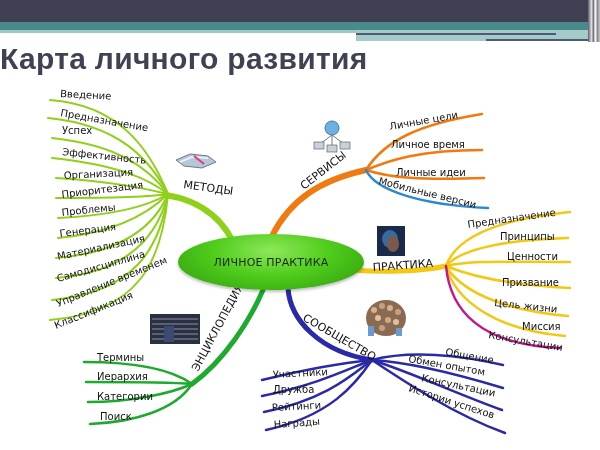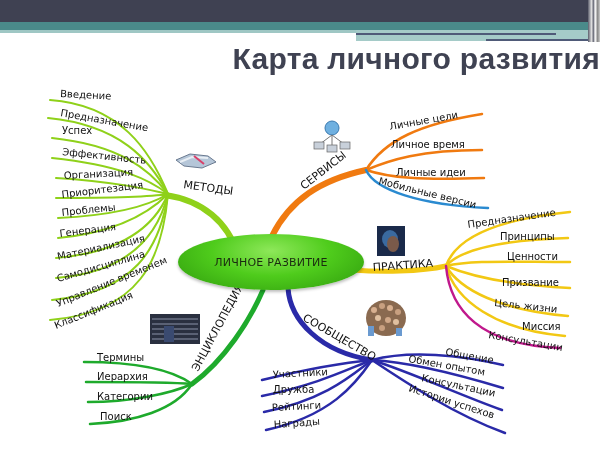--- a/index.html
+++ b/index.html
@@ -6,21 +6,21 @@
     html, body { width: 600px; height: 450px; overflow: hidden; background: #ffffff; }
     body { position: relative; font-family: "Liberation Sans", sans-serif; }
     .topbar { position: absolute; left: 0; top: 0; width: 600px; height: 22px; background: #3f4152; }
     .teal1 { position: absolute; left: 0; top: 22px; width: 600px; height: 8px; background: #4a8a8a; }
     .teal2 { position: absolute; left: 0; top: 30px; width: 356px; height: 3px; background: #9fc7c4; }
     .teal3 { position: absolute; left: 356px; top: 30px; width: 244px; height: 11px; background: #a5cbc8; }
     .line1 { position: absolute; left: 356px; top: 33px; width: 200px; height: 2px; background: #4f5a78; }
     .line2 { position: absolute; left: 486px; top: 39px; width: 106px; height: 2px; background: #4f5a78; }
     .edge { position: absolute; left: 588px; top: 0; width: 12px; height: 42px;
       background: linear-gradient(to right, #5a5c6a, #e0e0e0 30%, #6b6d7a 45%, #fff 60%, #888 80%, #ccc); }
-    .title { position: absolute; left: 0; top: 42px; width: 600px; text-align: right;
+    .title { position: absolute; left: 0; top: 42px; width: 600px; text-align: left;
       font-size: 30px; font-weight: bold; color: #3f4252; letter-spacing: 0.3px; }
     svg.map { position: absolute; left: 0; top: 0; }
     .lbl { font-family: "DejaVu Sans", sans-serif; font-size: 10px; fill: #111; }
     .branch { font-family: "DejaVu Sans", sans-serif; font-size: 11px; fill: #111; }
     .center { position: absolute; left: 178px; top: 234px; width: 186px; height: 56px; border-radius: 50%;
       background: radial-gradient(ellipse at 50% 30%, #8ee85a 0%, #4fcc1c 45%, #2e9a0c 100%);
       box-shadow: 0 2px 3px rgba(0,0,0,0.25);
       display: flex; align-items: center; justify-content: center; }
     .center span { font-family: "DejaVu Sans", sans-serif; font-size: 11px; color: #1a2a10; letter-spacing: 0.2px; }
   </style>
@@ -172,14 +172,14 @@
     <line x1="2" y1="5" x2="48" y2="5" stroke="#8a92a8" stroke-width="1"></line>
     <line x1="2" y1="10" x2="48" y2="10" stroke="#8a92a8" stroke-width="1"></line>
     <line x1="2" y1="15" x2="48" y2="15" stroke="#8a92a8" stroke-width="1"></line>
     <line x1="2" y1="20" x2="48" y2="20" stroke="#8a92a8" stroke-width="1"></line>
     <line x1="2" y1="25" x2="48" y2="25" stroke="#8a92a8" stroke-width="1"></line>
     <rect x="14" y="12" width="10" height="16" fill="#3a4a70"></rect>
   </g>
 </svg>
 
 <div class="center">
-  <span>ЛИЧНОЕ РАЗВИТИЕ</span>
+  <span>ЛИЧНОЕ ПРАКТИКА</span>
 </div>
 
 </body></html>

